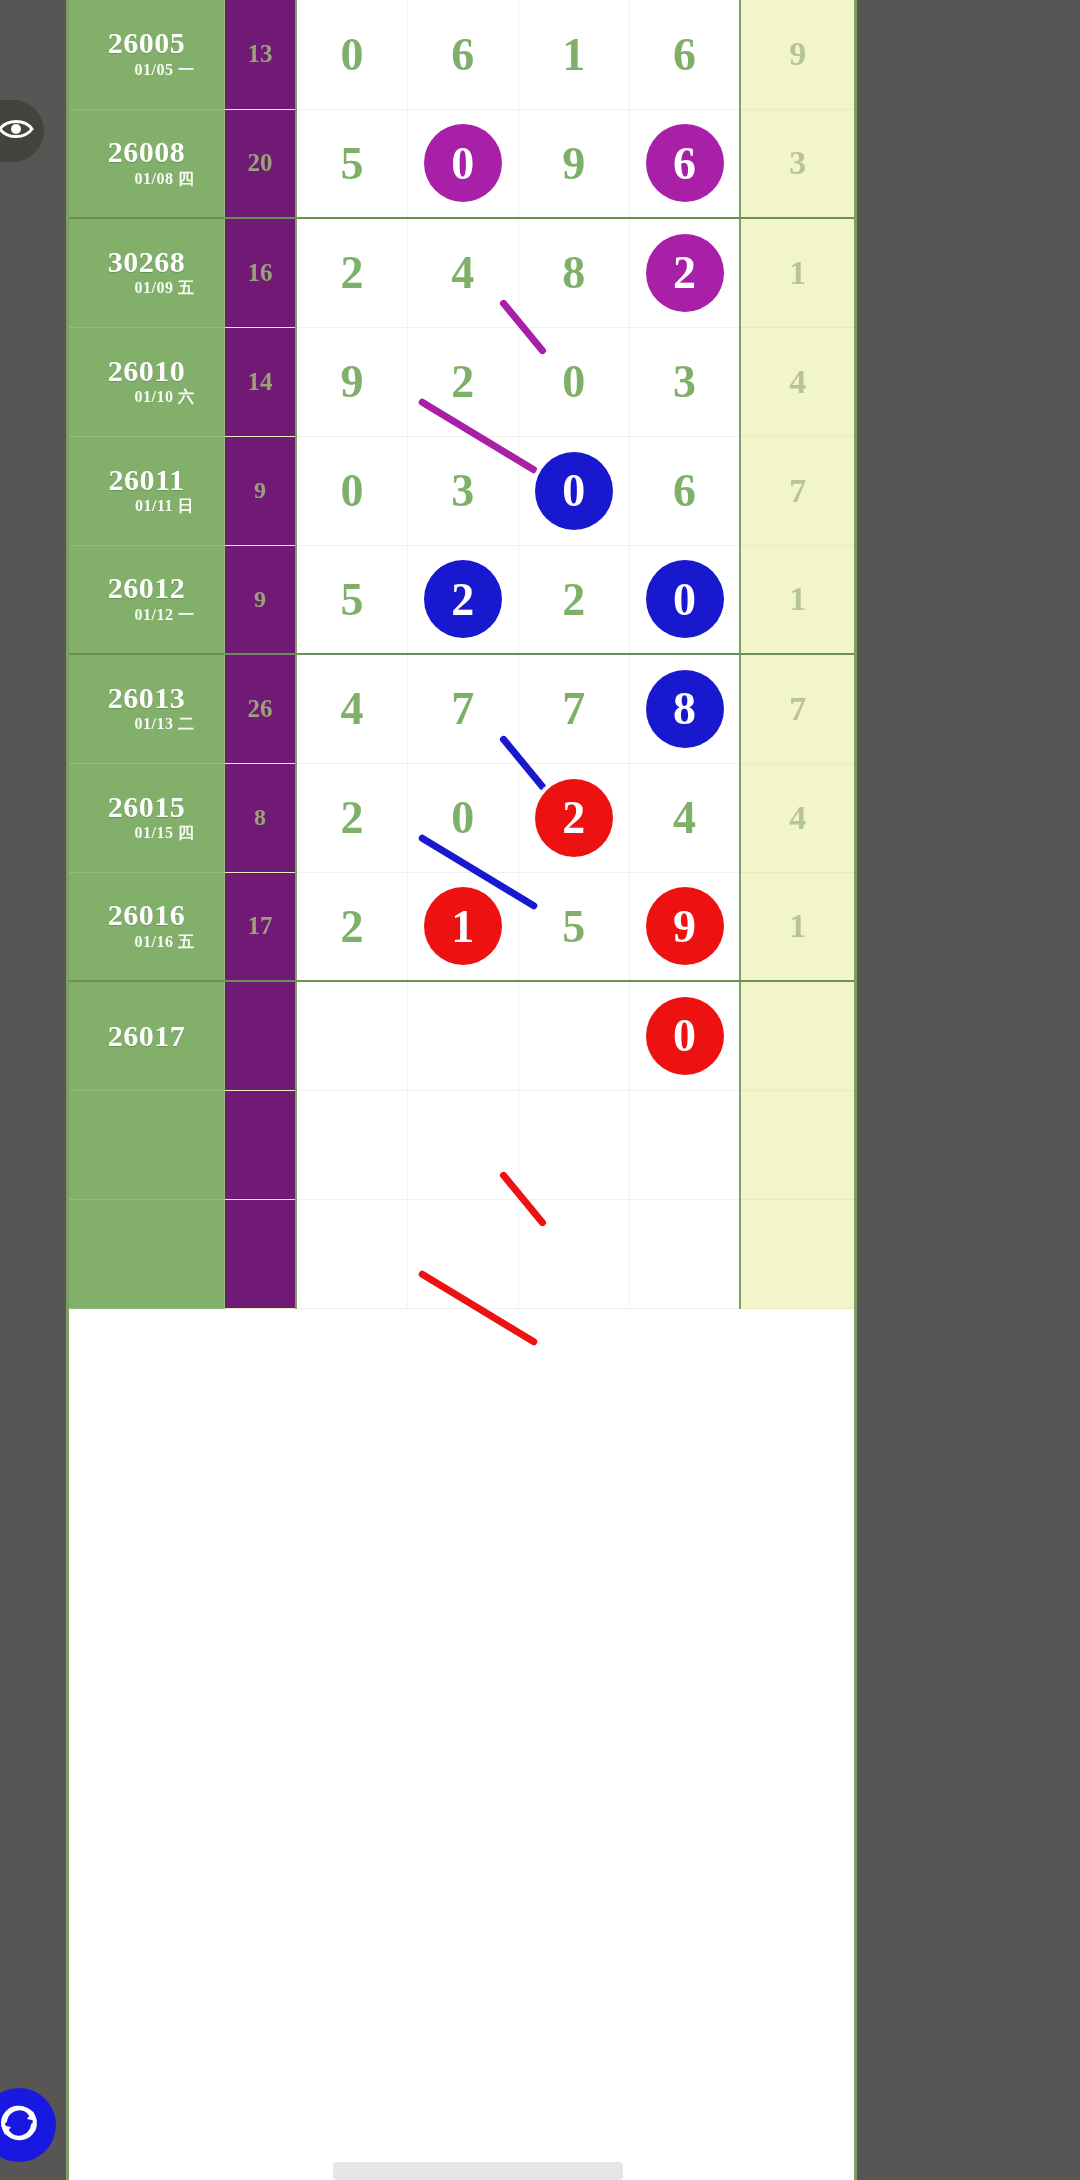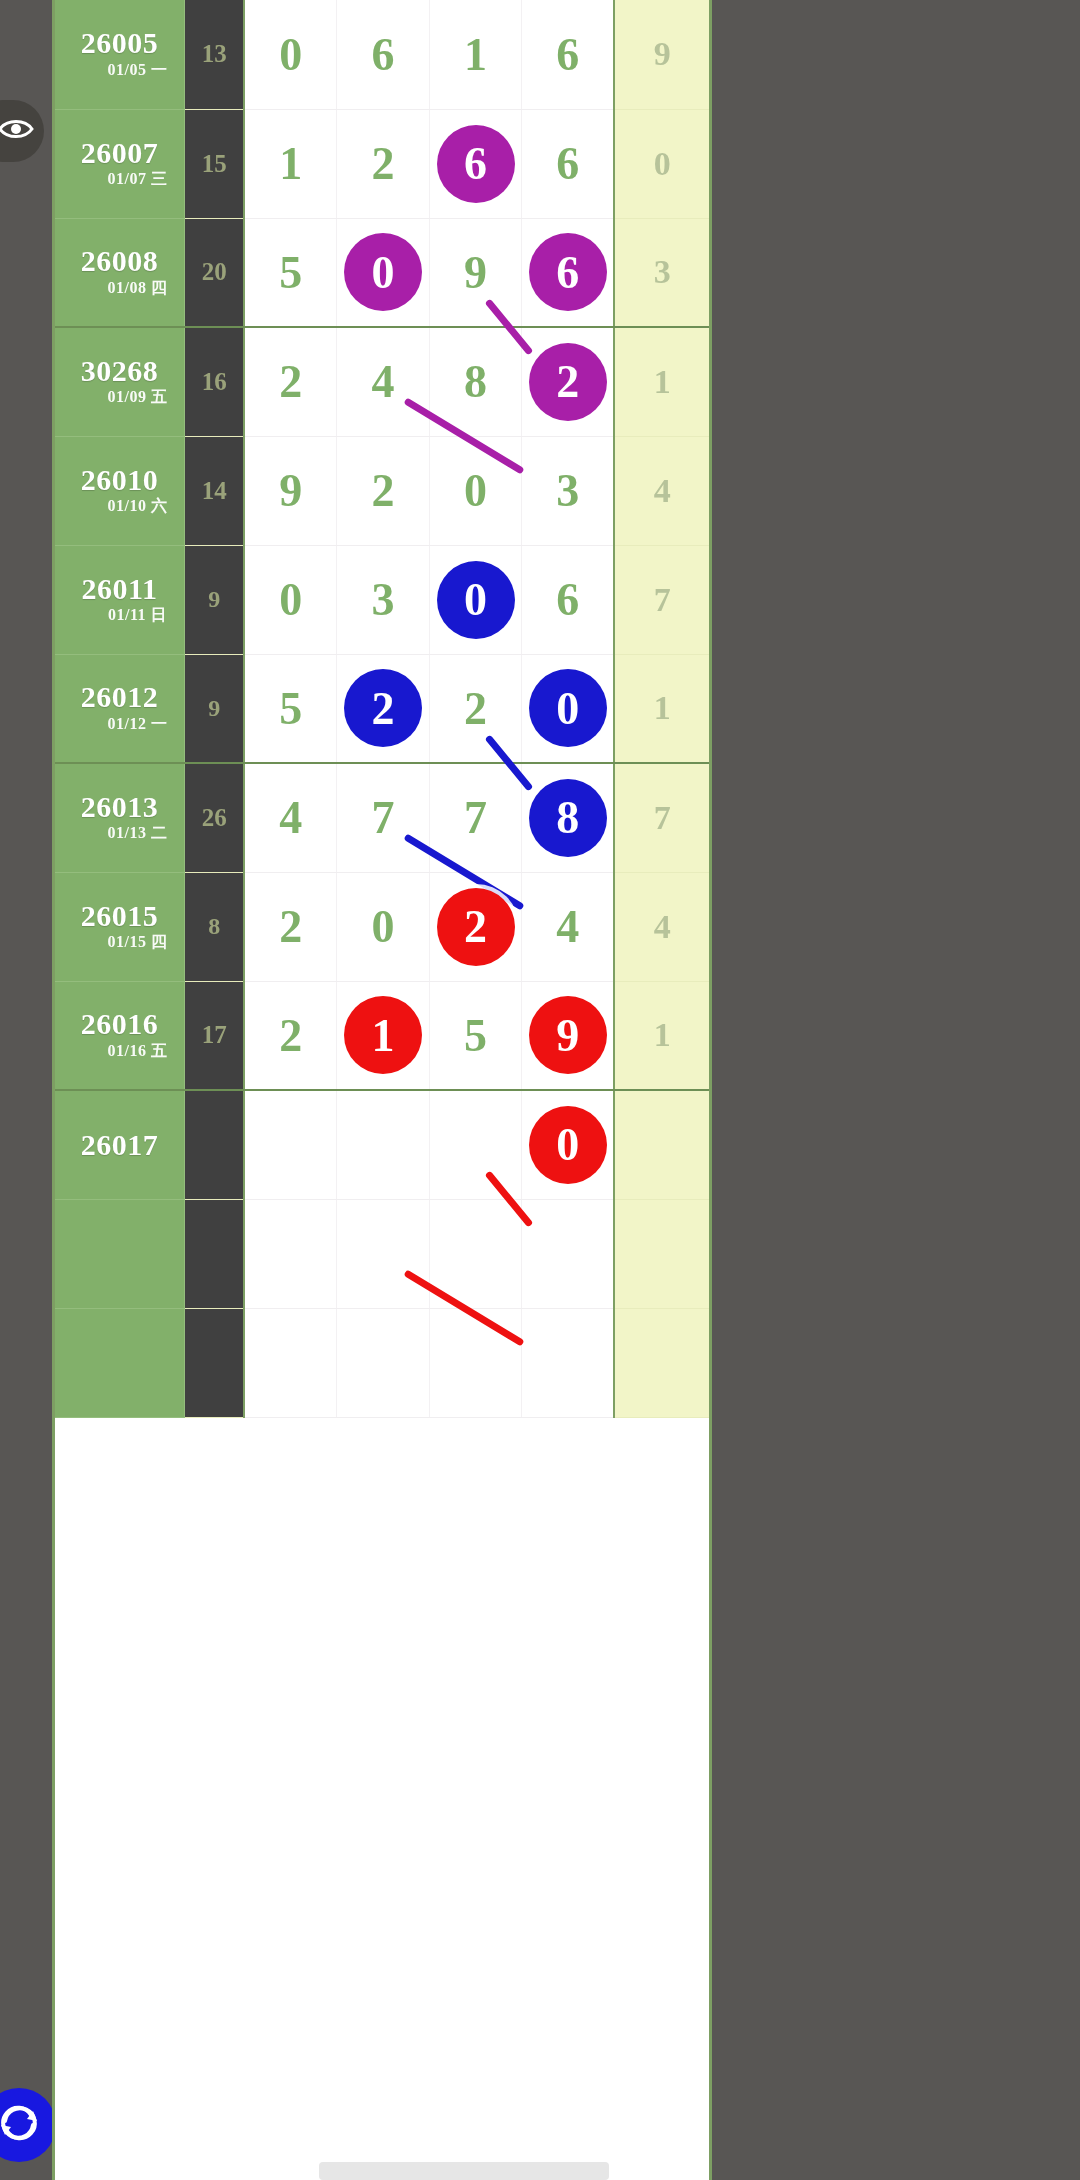--- a/index.html
+++ b/index.html
@@ -27,22 +27,22 @@
   
   .refresh-btn {
     position: absolute; left: -18px; top: 2088px;
     width: 74px; height: 74px; border-radius: 50%;
     background: #1818e0; display: flex; align-items: center; justify-content: center;
   }
   .refresh-btn svg { width: 44px; height: 44px; }
 
   
   .table-wrap {
-    position: absolute; left: 52px; top: 0;
-    width: 660px; height: 2180px;
+    position: absolute; left: 66px; top: 0;
+    width: 791px; height: 2180px;
     background: #ffffff;
     border-left: 3px solid #7d9f63;
     border-right: 3px solid #7d9f63;
   }
   table.lot { border-collapse: collapse; width: 100%; table-layout: fixed; }
   table.lot col.c-period { width: 126px; }
   table.lot col.c-sum    { width: 58px; }
   table.lot col.c-d      { width: 90px; }
   table.lot col.c-last   { width: 92px; }
 
@@ -64,21 +64,21 @@
     font-size: 30px; font-weight: bold; letter-spacing: 0.5px; line-height: 1.05;
     text-shadow: 0 1px 1px rgba(0,0,0,.18);
   }
   td.period .pdate {
     font-size: 16px; font-weight: bold; opacity: .95; line-height: 1.4;
     letter-spacing: .5px;
     margin-left: 36px;
   }
   
   td.sum {
-    background: #404040;
+    background: #701a75;
     color: #9aa27a;
     font-size: 25px; font-weight: bold;
     border-right: 2px solid #7d9f63;
     border-bottom: 1px solid #e8ecbc;
   }
   td.sum.small { font-size: 24px; }
   
   td.digit {
     background: #ffffff;
     color: #7fb069;
@@ -171,34 +171,20 @@
               <div class="pid">26005</div>
               <div class="pdate">01/05 一</div>
             </td>
             <td class="sum">13</td>
             <td class="digit"><span>0</span></td>
             <td class="digit"><span>6</span></td>
             <td class="digit"><span>1</span></td>
             <td class="digit"><span>6</span></td>
             <td class="last">9</td>
           </tr>
-          <tr class="row">
-            <td class="period">
-              <div class="pid">26007</div>
-              <div class="pdate">01/07 三</div>
-            </td>
-            <td class="sum">15</td>
-            <td class="digit"><span>1</span></td>
-            <td class="digit"><span>2</span></td>
-            <td class="digit">
-              <span class="marker m-purple">6</span>
-            </td>
-            <td class="digit"><span>6</span></td>
-            <td class="last">0</td>
-          </tr>
           <tr class="row grp-end">
             <td class="period">
               <div class="pid">26008</div>
               <div class="pdate">01/08 四</div>
             </td>
             <td class="sum">20</td>
             <td class="digit"><span>5</span></td>
             <td class="digit">
               <span class="marker m-purple">0</span>
             </td>

